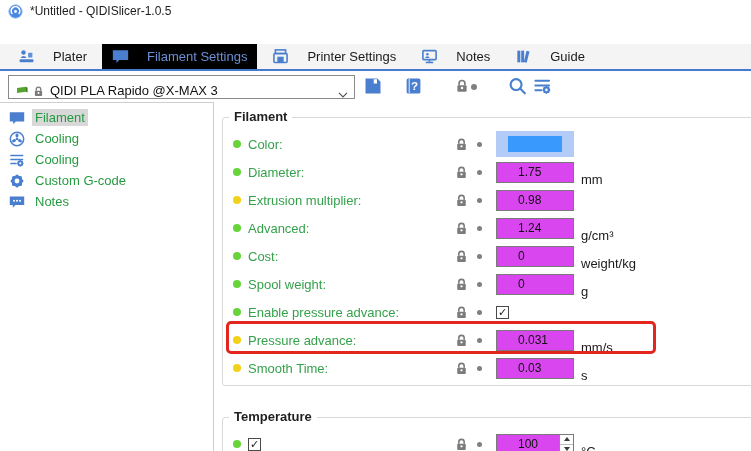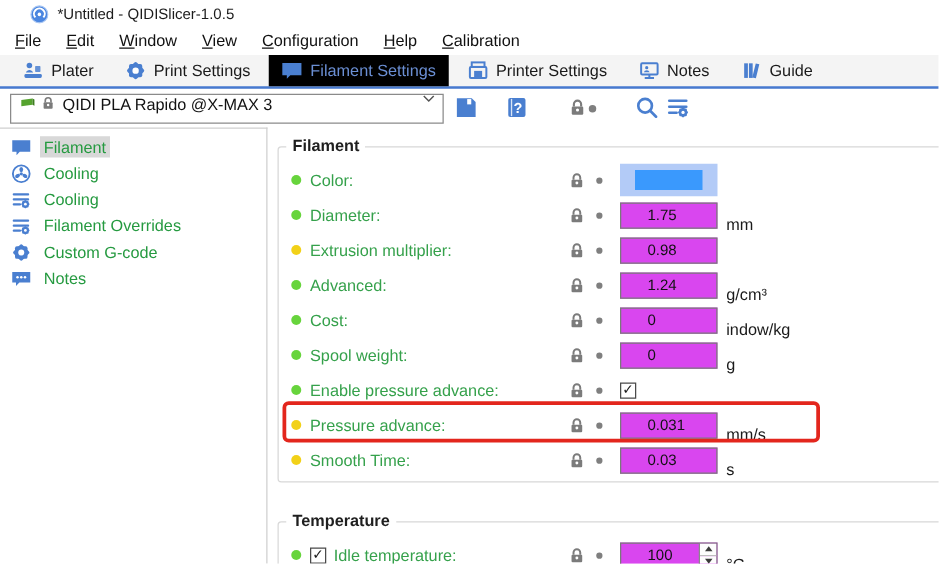--- a/index.html
+++ b/index.html
@@ -2,41 +2,41 @@
 <html><head>
 <meta charset="utf-8">
 <style>
   html,body{margin:0;padding:0;background:#fff;}
   #app{position:relative;width:751px;height:451px;overflow:hidden;background:#fff;
        font-family:"Liberation Sans",sans-serif;-webkit-font-smoothing:antialiased;}
   .icon{display:inline-flex;align-items:center;justify-content:center;flex:0 0 auto;}
   .icon svg{display:block;width:100%;height:100%;}
 
   
-  #titlebar{position:absolute;left:0;top:0;width:751px;height:22px;display:flex;align-items:center;padding-left:24px;box-sizing:border-box;}
+  #titlebar{position:absolute;left:0;top:0;width:751px;height:22px;display:flex;align-items:center;padding-left:8px;box-sizing:border-box;}
   #titlebar .icon{width:15px;height:15px;margin-right:7px;}
   #window-title{font-size:12px;color:#1c1c1c;}
 
   
   #menubar{position:absolute;left:0;top:22px;width:751px;height:22px;display:flex;align-items:center;padding-left:2px;box-sizing:border-box;}
   .menu-item{font-size:13px;color:#111;padding:0 10px;line-height:22px;cursor:default;}
   .menu-item u{text-decoration:underline;text-underline-offset:1px;}
 
   
   #tabbar{position:absolute;left:0;top:44px;width:751px;height:27px;background:#f4f4f4;
           border-bottom:2px solid #4779cf;box-sizing:border-box;display:flex;align-items:stretch;padding-left:8px;}
-  .tab{display:flex;align-items:center;gap:6px;padding:0 10px;margin-right:5px;font-size:13px;color:#1a1a1a;}
+  .tab{display:flex;align-items:center;gap:18px;padding:0 10px;margin-right:5px;font-size:13px;color:#1a1a1a;}
   .tab .icon{width:17px;height:17px;}
   .tab.active{background:#000000;}
   .tab.active .tab-label{color:#6b8fd4;}
 
   
   #toolbar{position:absolute;left:0;top:71px;width:751px;height:31px;}
   #preset-combo{position:absolute;left:8px;top:4px;width:347px;height:24px;border:1px solid #8a8a8a;
-                background:#fff;box-sizing:border-box;display:flex;align-items:flex-start;padding:0 6px;}
+                background:#fff;box-sizing:border-box;display:flex;align-items:flex-end;padding:0 6px;}
   #preset-combo .icon.flag{width:16px;height:14px;margin-right:2px;}
   #preset-combo .icon.minilock{width:11px;height:13px;margin-right:6px;}
   #preset-value{font-size:13px;color:#111;flex:1;white-space:nowrap;overflow:hidden;}
   #preset-combo .icon.chev{width:10px;height:6px;margin-left:4px;}
   .tb-btn{position:absolute;top:5px;}
   .tb-dot{position:absolute;width:6px;height:6px;border-radius:50%;background:#7f7f7f;top:13px;}
 
   
   #sidebar{position:absolute;left:0;top:102px;width:214px;height:349px;border-top:1px solid #cfcfcf;
            border-right:1px solid #cfcfcf;box-sizing:border-box;padding-top:4px;background:#fff;}
@@ -84,53 +84,32 @@
         <svg viewBox="0 0 16 16">
           <circle cx="8" cy="8" r="7.2" fill="#4b86e0"></circle>
           <circle cx="8" cy="8" r="7.2" fill="none" stroke="#a9c6f2" stroke-width="1"></circle>
           <path d="M4.6 10.6 a4.6 4.6 0 1 1 6.8 0" fill="none" stroke="#fff" stroke-width="1.7"></path>
           <circle cx="8" cy="8" r="1.5" fill="#fff"></circle>
         </svg>
       </span>
     <span id="window-title">*Untitled - QIDISlicer-1.0.5</span>
   </div>
 
-  <div id="menubar">
-      <span class="menu-item"><u>F</u>ile</span>
-      <span class="menu-item"><u>E</u>dit</span>
-      <span class="menu-item"><u>W</u>indow</span>
-      <span class="menu-item"><u>V</u>iew</span>
-      <span class="menu-item"><u>C</u>onfiguration</span>
-      <span class="menu-item"><u>H</u>elp</span>
-      <span class="menu-item"><u>C</u>alibration</span>
-    </div>
 
   <div id="tabbar">
       <div class="tab">
         <span class="icon">
           <svg viewBox="0 0 16 16" fill="#4a7fd0">
             <circle cx="5.2" cy="4.2" r="2.1"></circle>
             <path d="M2.5 9.5 C3.5 6.8 7 6.8 8 9.5 Z"></path>
             <rect x="1.5" y="10.5" width="13" height="3" rx="1"></rect>
             <rect x="9.5" y="4.5" width="4" height="4.5" rx="0.5" opacity="0.85"></rect>
           </svg>
         </span>
         <span class="tab-label">Plater</span>
-      </div>
-      <div class="tab">
-        <span class="icon">
-          <svg viewBox="0 0 16 16">
-            <g transform="translate(8 8)">
-              <rect x="-5" y="-5" width="10" height="10" rx="1.5" fill="#4a7fd0"></rect>
-              <rect x="-5" y="-5" width="10" height="10" rx="1.5" fill="#4a7fd0" transform="rotate(45)"></rect>
-              <circle r="2.4" fill="#fff"></circle>
-            </g>
-          </svg>
-        </span>
-        <span class="tab-label">Print Settings</span>
       </div>
       <div class="tab active">
         <span class="icon">
           <svg viewBox="0 0 16 16">
             <path d="M0.8 2.2 H15.2 V11.4 H6.8 L4.2 14.2 V11.4 H0.8 Z" fill="#4a7fd0"></path>
           </svg>
         </span>
         <span class="tab-label">Filament Settings</span>
       </div>
       <div class="tab">
@@ -270,37 +249,20 @@
               <rect x="-2.6" y="-2.6" width="5.2" height="5.2" rx="0.8" fill="#4a7fd0" transform="rotate(45)"></rect>
               <circle r="1.1" fill="#fff"></circle>
             </g>
           </svg>
         </span>
         <span class="side-label">Cooling</span>
       </div>
       <div class="side-item">
         <span class="icon">
           <svg viewBox="0 0 16 16">
-            <g stroke="#4a7fd0" stroke-width="1.7" stroke-linecap="round">
-              <line x1="2" y1="3.5" x2="13.5" y2="3.5"></line>
-              <line x1="2" y1="7.5" x2="13.5" y2="7.5"></line>
-              <line x1="2" y1="11.5" x2="7" y2="11.5"></line>
-            </g>
-            <g transform="translate(11.3 11.3)">
-              <rect x="-2.6" y="-2.6" width="5.2" height="5.2" rx="0.8" fill="#4a7fd0"></rect>
-              <rect x="-2.6" y="-2.6" width="5.2" height="5.2" rx="0.8" fill="#4a7fd0" transform="rotate(45)"></rect>
-              <circle r="1.1" fill="#fff"></circle>
-            </g>
-          </svg>
-        </span>
-        <span class="side-label">Filament Overrides</span>
-      </div>
-      <div class="side-item">
-        <span class="icon">
-          <svg viewBox="0 0 16 16">
             <g transform="translate(8 8)">
               <rect x="-5" y="-5" width="10" height="10" rx="1.5" fill="#4a7fd0"></rect>
               <rect x="-5" y="-5" width="10" height="10" rx="1.5" fill="#4a7fd0" transform="rotate(45)"></rect>
               <circle r="2.4" fill="#fff"></circle>
             </g>
           </svg>
         </span>
         <span class="side-label">Custom G-code</span>
       </div>
       <div class="side-item">
@@ -399,21 +361,21 @@
               <svg viewBox="0 0 14 16">
                 <path d="M4.1 7.2 V5.4 a2.9 2.9 0 0 1 5.8 0 V7.2" fill="none" stroke="#7b7b7b" stroke-width="1.7"></path>
                 <rect x="2.4" y="7.2" width="9.2" height="6.6" rx="1" fill="#7b7b7b"></rect>
                 <circle cx="7" cy="10" r="1.25" fill="#fff"></circle>
               </svg>
             </span>
             <span class="graydot"></span>
             <span class="field">
               <span class="val">0</span>
             </span>
-            <span class="unit">indow/kg</span>
+            <span class="unit">weight/kg</span>
           </div>
           <div class="row">
             <span class="dot dot-green"></span>
             <span class="labwrap">
               <span class="lab">Spool weight:</span>
             </span>
             <span class="icon rowlock">
               <svg viewBox="0 0 14 16">
                 <path d="M4.1 7.2 V5.4 a2.9 2.9 0 0 1 5.8 0 V7.2" fill="none" stroke="#7b7b7b" stroke-width="1.7"></path>
                 <rect x="2.4" y="7.2" width="9.2" height="6.6" rx="1" fill="#7b7b7b"></rect>
@@ -479,21 +441,20 @@
           </div>
         </div>
       </section>
       <section class="groupbox" style="top: 417px; height: 60px;">
         <span class="group-title">Temperature</span>
         <div class="rows">
           <div class="row">
             <span class="dot dot-green"></span>
             <span class="labwrap">
               <span class="cb checked">✓</span>
-              <span class="lab">Idle temperature:</span>
             </span>
             <span class="icon rowlock">
               <svg viewBox="0 0 14 16">
                 <path d="M4.1 7.2 V5.4 a2.9 2.9 0 0 1 5.8 0 V7.2" fill="none" stroke="#7b7b7b" stroke-width="1.7"></path>
                 <rect x="2.4" y="7.2" width="9.2" height="6.6" rx="1" fill="#7b7b7b"></rect>
                 <circle cx="7" cy="10" r="1.25" fill="#fff"></circle>
               </svg>
             </span>
             <span class="graydot"></span>
             <span class="field spin">

